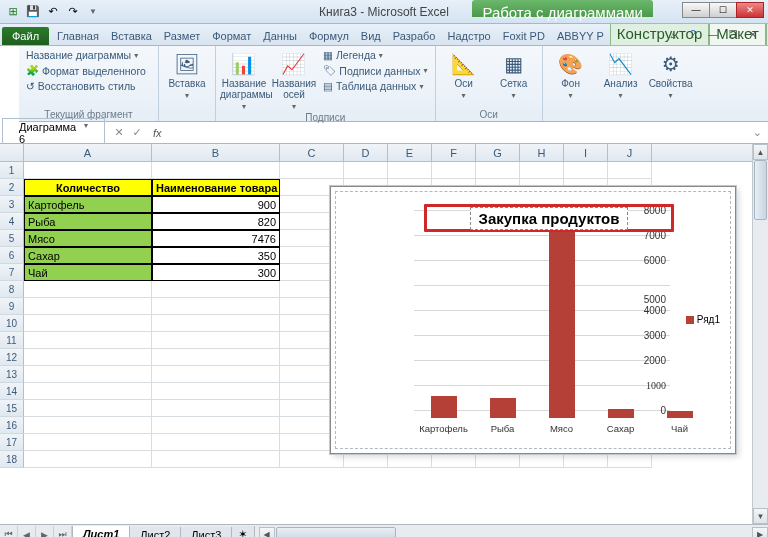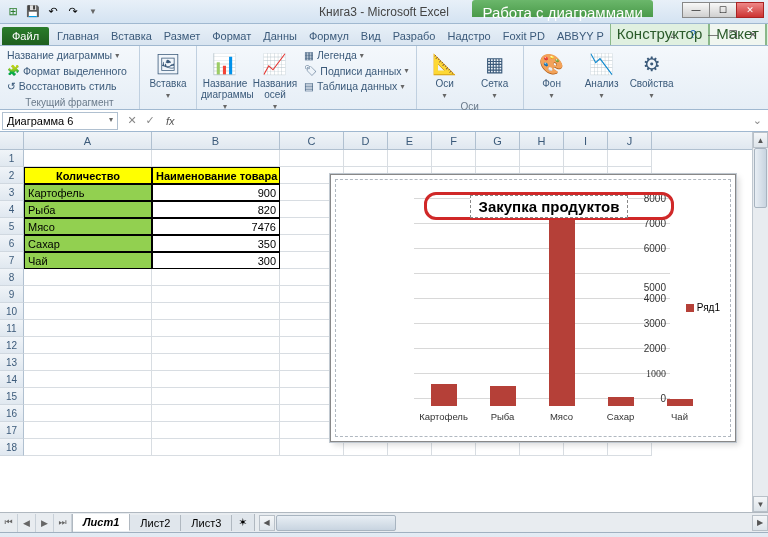--- a/index.html
+++ b/index.html
@@ -18,33 +18,33 @@
 .win-row2 span { width: 14px; height: 14px; display:flex; align-items:center; justify-content:center; font-size:10px; color:#555; cursor:pointer; border:1px solid transparent;}
 
 
 .tabs { height: 22px; background: linear-gradient(#e8f0f8,#d8e4f0); display: flex; align-items: flex-end; padding-left: 2px; border-bottom: 1px solid #a0b8d0;}
 .file-tab { background: linear-gradient(#2a7c2a,#1f5f1f); color: #fff; padding: 3px 10px; font-size: 11px; border-radius: 2px 2px 0 0; margin-right: 2px; cursor:pointer;}
 .tab { padding: 3px 6px; font-size: 11px; color: #3b5a7a; cursor: pointer; white-space: nowrap;}
 .ctx-tab { background: #e0f0e0; border: 1px solid #8ab88a; border-bottom:none; padding: 3px 6px; font-size:15px; color:#2a5a2a; cursor:pointer;}
 .ctx-tab.active { background: #f0f6f0; }
 
 
-.ribbon { height: 64px; background: linear-gradient(#f4f8fc,#e6eef6); border-bottom: 1px solid #a0b8d0; display: flex; }
+.ribbon { height: 76px; background: linear-gradient(#f4f8fc,#e6eef6); border-bottom: 1px solid #a0b8d0; display: flex; margin-left: 19px; }
 .rgroup { border-right: 1px solid #c0d0e0; padding: 2px 4px 0; display: flex; flex-direction: column; justify-content: space-between; }
 .rgroup-body { display: flex; gap: 2px; flex: 1;}
 .rgroup-label { text-align: center; font-size: 10px; color: #6a7a8a; padding: 1px 0;}
 .rbtn-col { display: flex; flex-direction: column; gap: 1px;}
 .rbtn-sm { font-size: 10.5px; color: #3b5a7a; padding: 1px 3px; display:flex; align-items:center; gap:3px; cursor:pointer;}
 .rbtn-lg { width: 48px; text-align: center; font-size: 10px; color: #3b5a7a; cursor:pointer; padding-top:2px;}
 .rbtn-lg .ico { height: 28px; display:flex; align-items:center; justify-content:center; font-size:20px;}
 .drop { font-size:8px; color:#666;}
 
 
 .fbar { height: 22px; border-bottom: 1px solid #a0b8d0; display: flex; align-items: center; background:#fff;}
-.namebox { width: 116px; border: 1px solid #b0c0d0; margin: 2px; padding: 2px 4px; font-size: 11px; display:flex; justify-content:space-between;}
+.namebox { width: 103px; border: 1px solid #b0c0d0; margin: 2px; padding: 2px 16px; font-size: 11px; display:flex; justify-content:space-between;}
 .fbar-btns { display:flex; gap:2px; padding:0 4px;}
 .fbar-btns span{ width:16px; text-align:center; color:#888; cursor:pointer;}
 .fx { font-style: italic; font-size: 11px; color:#555; padding:0 4px;}
 .formula-input { flex:1; border:none; font-size:11px; padding:2px;}
 
 
 .grid-wrap { position: relative; height: 380px; display:flex;}
 .grid-left { width: 752px; overflow:hidden; position:relative;}
 .col-headers { display:flex; height:18px; background:linear-gradient(#f0f4f8,#e0e8f0); border-bottom:1px solid #b0c0d0;}
 .rowh { width:24px; border-right:1px solid #b0c0d0; background:linear-gradient(#f0f4f8,#e0e8f0);}
@@ -58,21 +58,21 @@
 .cell { border-right:1px solid #d8dde2; border-bottom:1px solid #d8dde2; font-size:11px; padding:0 3px; line-height:17px; overflow:hidden; white-space:nowrap;}
 .cA{width:128px;} .cB{width:128px;} .cC{width:64px;} .cD{width:44px;} .cE{width:44px;}
 .cF{width:44px;} .cG{width:44px;} .cH{width:44px;} .cI{width:44px;} .cJ{width:44px;}
 .hdr-y { background:#ffff00; font-weight:bold; text-align:center; border:1px solid #000 !important;}
 .hdr-g { background:#92d050; border:1px solid #000 !important;}
 .bval { text-align:right; border:1px solid #000 !important;}
 
 
 .chart { position:absolute; left:330px; top:42px; width:406px; height:268px; background:#fff; border:1px solid #888; box-shadow:0 0 0 1px #c0c8d0, 3px 3px 6px rgba(0,0,0,0.15);}
 .chart-inner { position:absolute; inset:4px; border:1px dashed #b0b8c0;}
-.chart-title-box { position:absolute; left:88px; top:12px; width:250px; height:28px; border:3px solid #d02828; border-radius:12px; display:flex; align-items:center; justify-content:center;}
+.chart-title-box { position:absolute; left:88px; top:12px; width:250px; height:28px; border:3px solid #d02828; border-radius:1px; display:flex; align-items:center; justify-content:center;}
 .chart-title-inner { border:1px dashed #888; padding:2px 8px; font-size:15px; font-weight:bold; background:#fff;}
 .plot { position:absolute; left:40px; top:18px; right:60px; bottom:30px;}
 .ytick { position:absolute; right:4px; font-size:10px; color:#333; transform:translateY(-50%);}
 .gridline { position:absolute; left:38px; right:0; height:1px; background:#d8d8d8;}
 .xaxislab { position:absolute; bottom:-16px; font-size:9.5px; text-align:center; color:#333; transform:translateX(-50%);}
 .bar { position:absolute; bottom:0; width:26px; background:#b54038;}
 .legend { position:absolute; right:-50px; top:50%; font-size:10px; display:flex; align-items:center; gap:3px;}
 .legend-sw { width:8px; height:8px; background:#b54038;}
 
 

